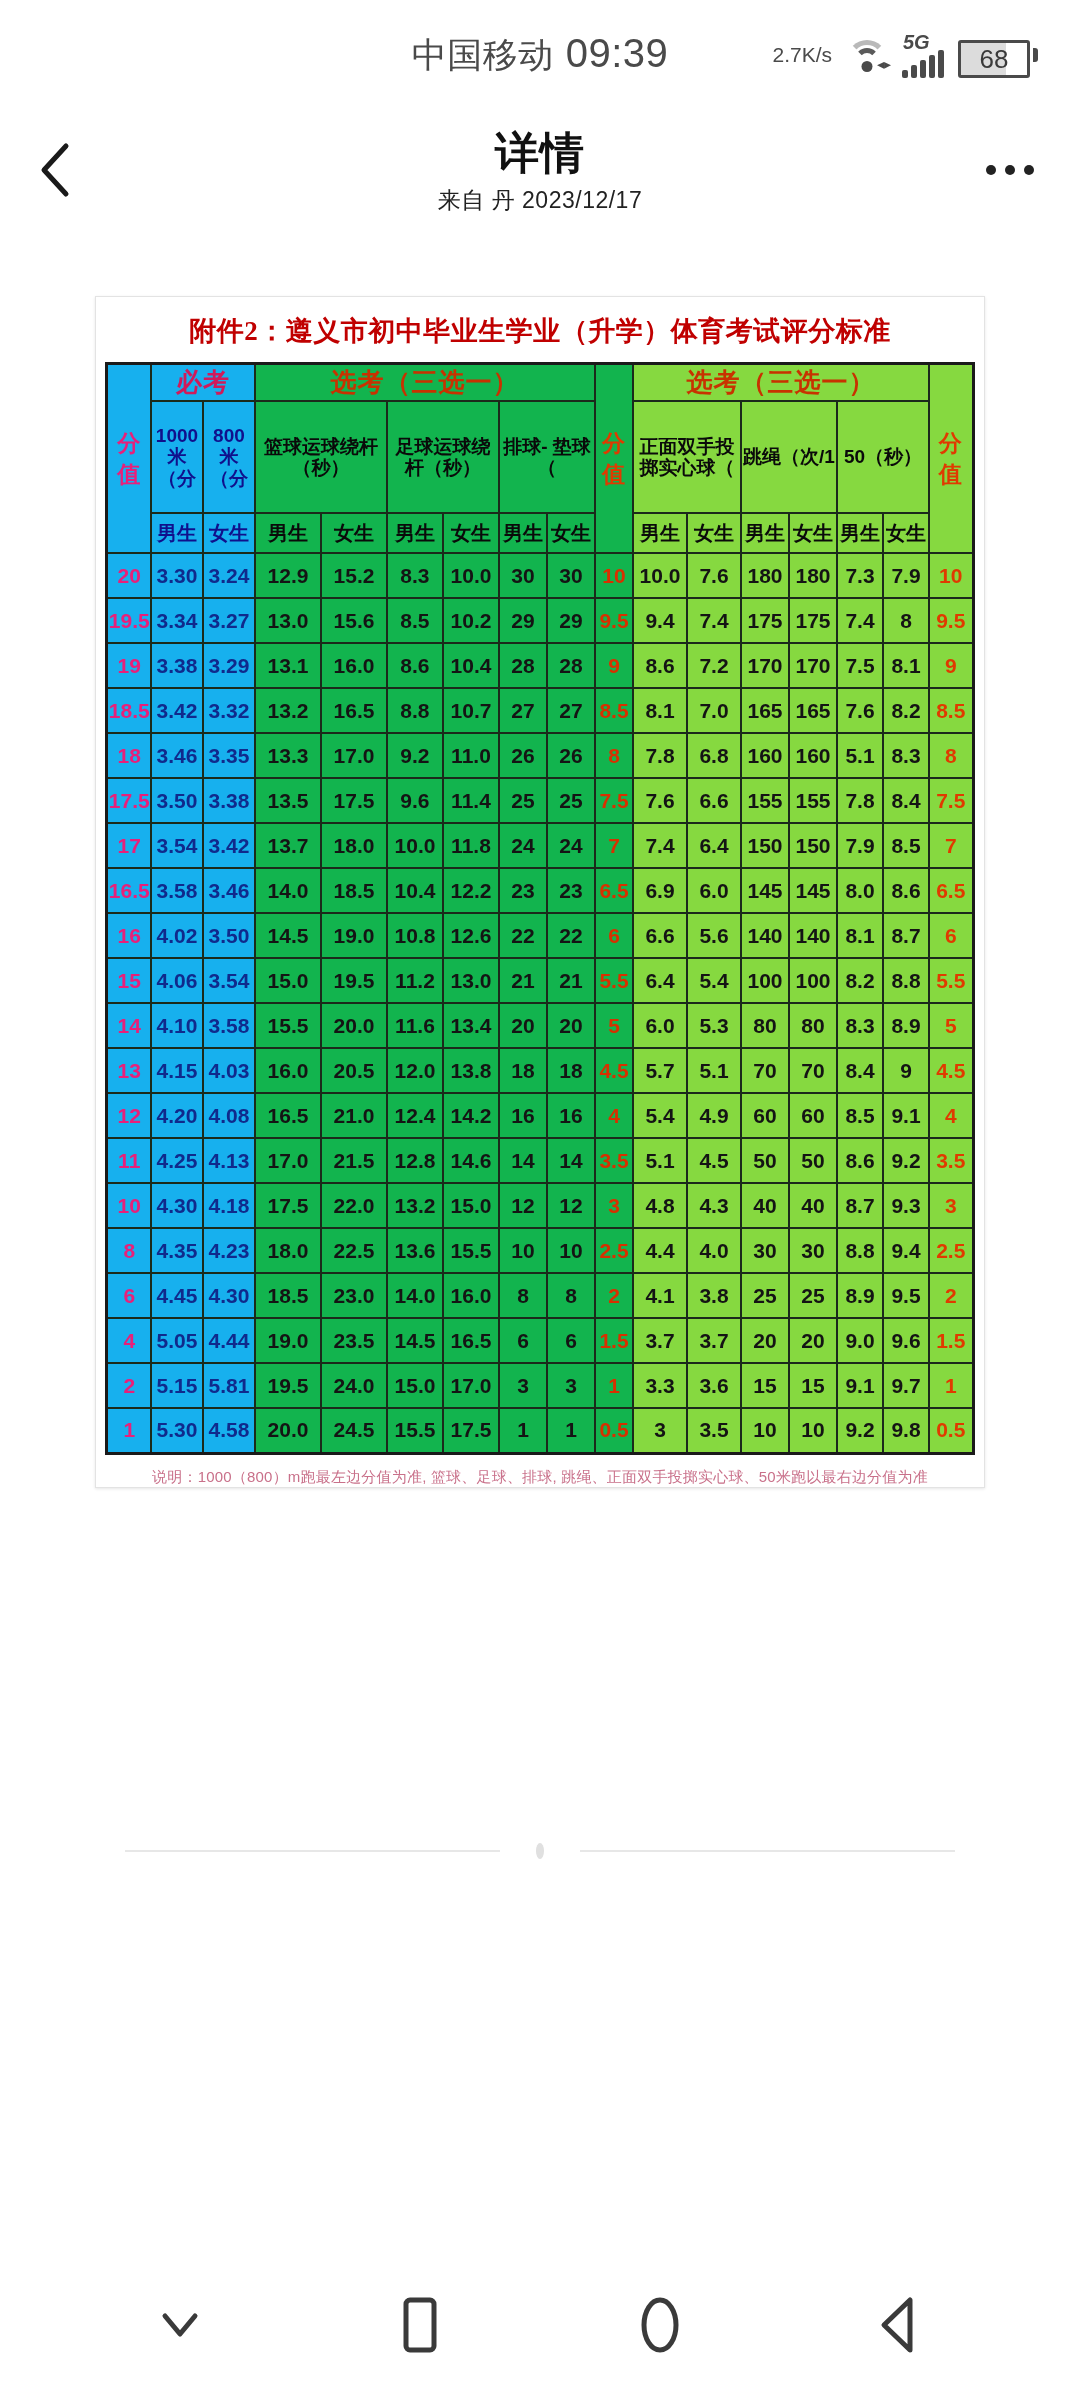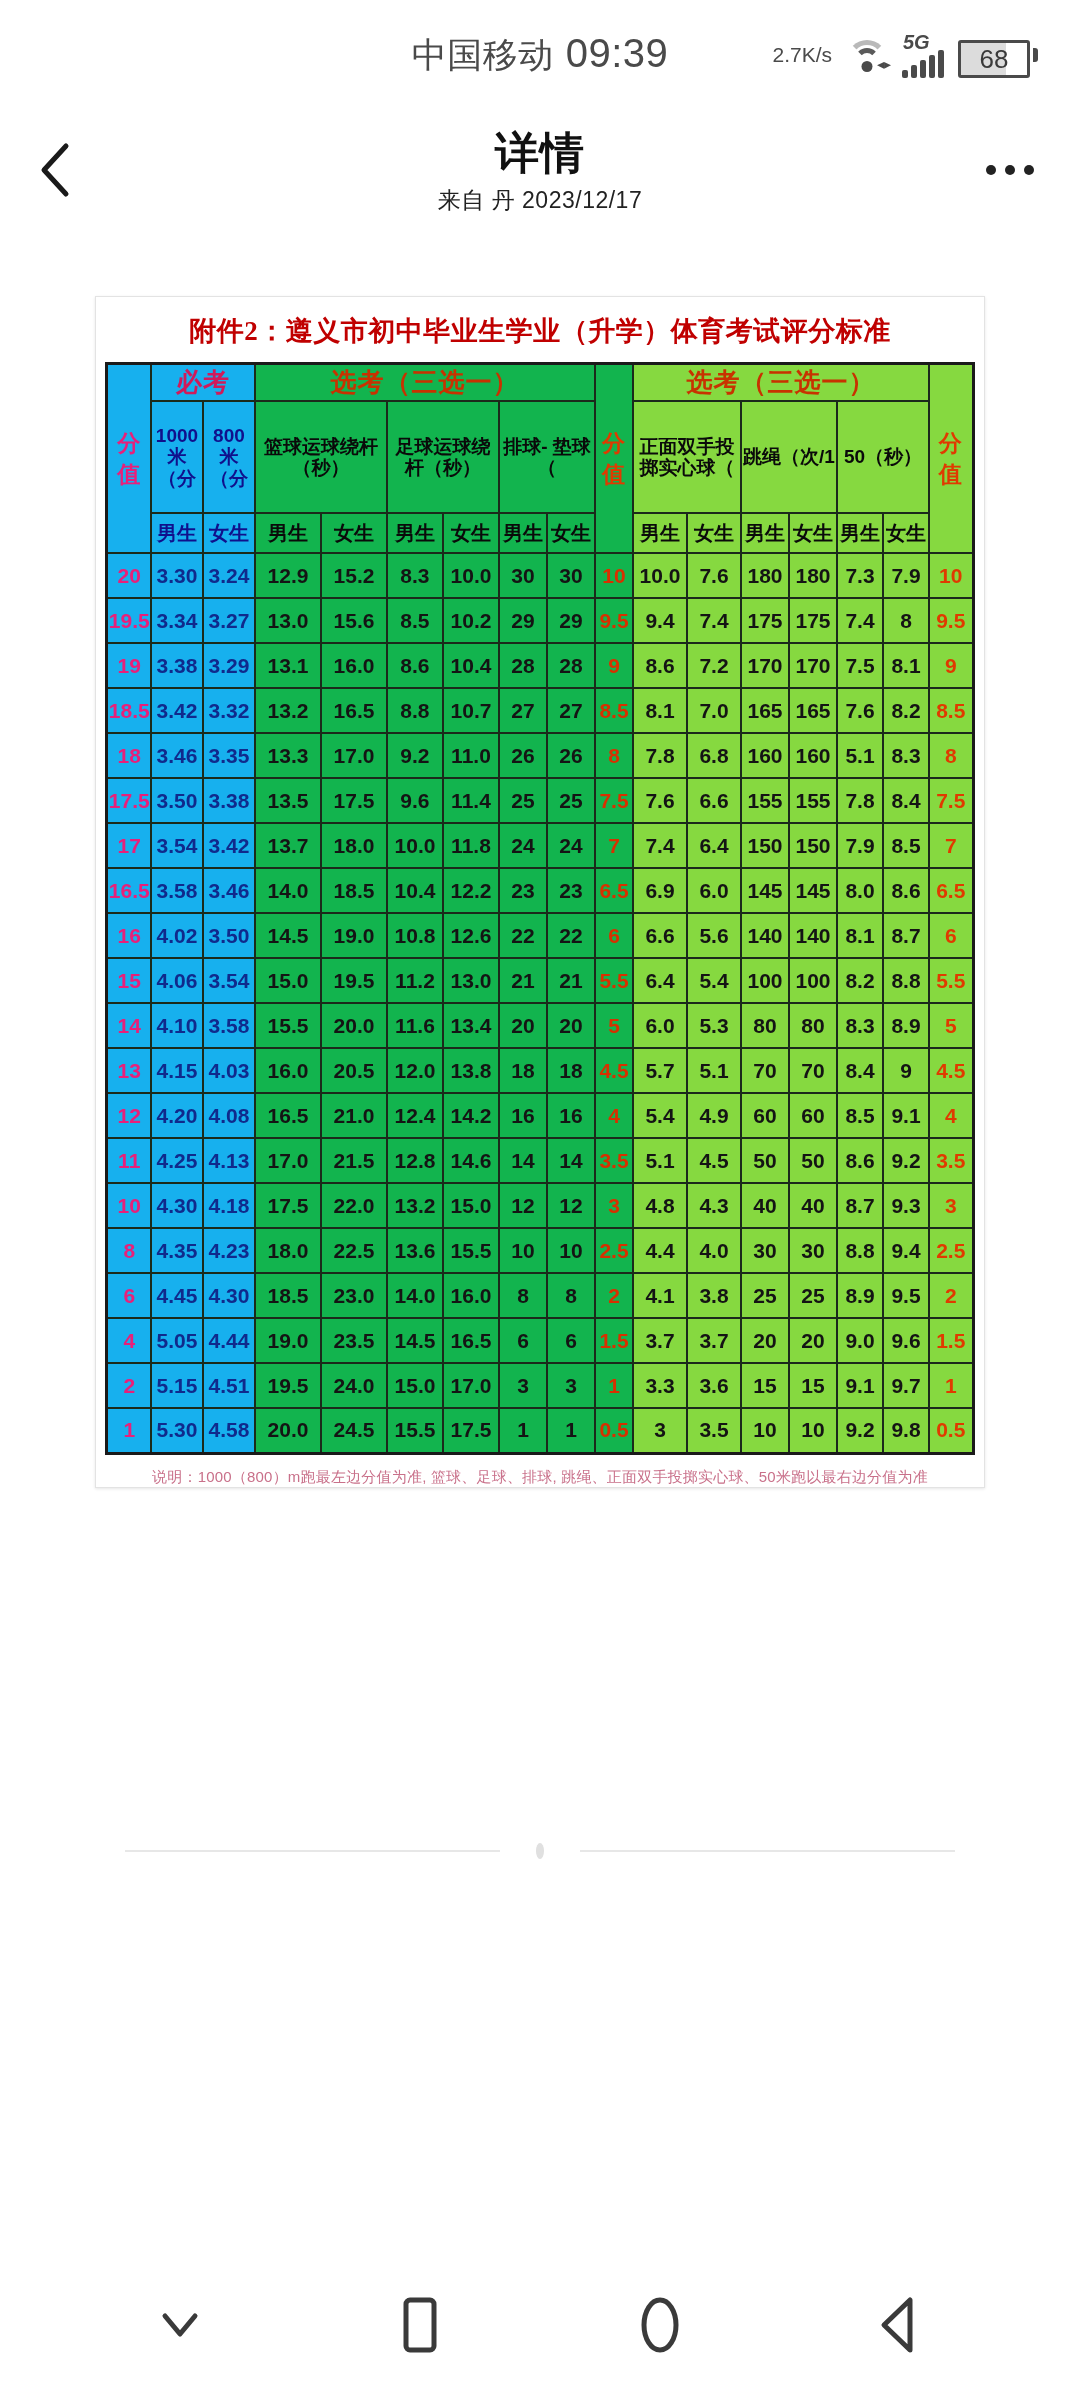--- a/index.html
+++ b/index.html
@@ -643,21 +643,21 @@
           <td class="z-lgreen val">3.7</td>
           <td class="z-lgreen val">20</td>
           <td class="z-lgreen val">20</td>
           <td class="z-lgreen val">9.0</td>
           <td class="z-lgreen val">9.6</td>
           <td class="z-lgreen sc-right">1.5</td>
         </tr>
         <tr>
           <td class="z-blue sc-left">2</td>
           <td class="z-blue val blue">5.15</td>
-          <td class="z-blue val blue">4.51</td>
+          <td class="z-blue val blue">5.81</td>
           <td class="z-green val">19.5</td>
           <td class="z-green val">24.0</td>
           <td class="z-green val">15.0</td>
           <td class="z-green val">17.0</td>
           <td class="z-green val">3</td>
           <td class="z-green val">3</td>
           <td class="z-green sc-mid">1</td>
           <td class="z-lgreen val">3.3</td>
           <td class="z-lgreen val">3.6</td>
           <td class="z-lgreen val">15</td>

